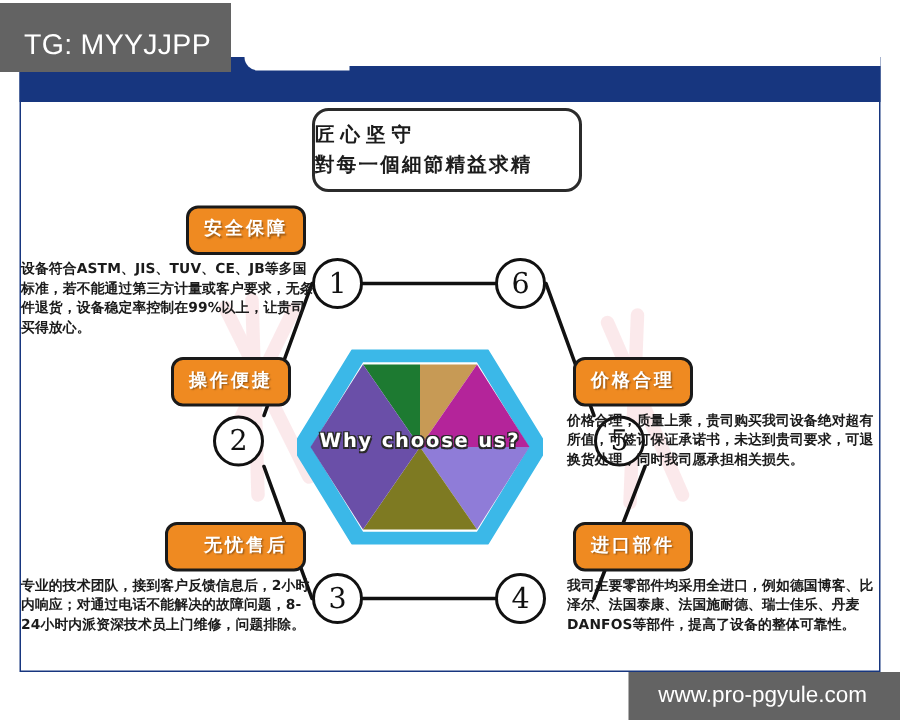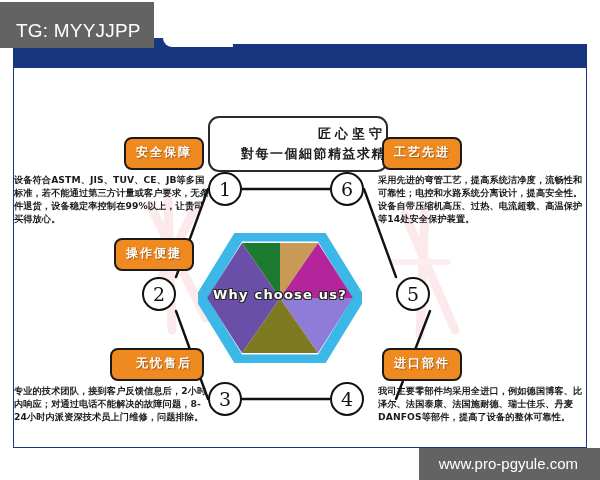--- a/index.html
+++ b/index.html
@@ -76,23 +76,22 @@
 
   
   .motto {
     position: absolute; left: 208px; top: 72px;
     width: 180px; height: 56px;
     border: 2px solid #2b2b2b;
     border-radius: 11px;
     background: #ffffff;
     z-index: 12;
     display: flex; flex-direction: column;
-    align-items: flex-end; justify-content: center;
+    align-items: flex-start; justify-content: center;
     gap: 2px;
-    margin-top: 44px;
   }
   .motto-l1 {
     font-family: "DejaVu Serif", serif;
     font-size: 13px; color: #1c1c1c; letter-spacing: 4px;
     font-weight: 600;
   }
   .motto-l2 {
     font-family: "DejaVu Serif", serif;
     font-size: 13px; color: #1c1c1c; letter-spacing: 1.5px;
     font-weight: 600;
@@ -273,27 +272,27 @@
     </div>
   </div>
 
   <div class="blk left b3">
     <div class="pillrow">
       <span class="pill" style="background: rgb(239, 138, 33); padding-left: 24px;">无忧售后</span>
     </div>
     <div class="body">专业的技术团队，接到客户反馈信息后，2小时内响应；对通过电话不能解决的故障问题，8-24小时内派资深技术员上门维修，问题排除。</div>
   </div>
 
-  <div class="blk right b4">
-    <div class="pillrow">
-      <span class="pill" style="background: rgb(239, 138, 33);">工艺先进</span>
-    </div>
-    <div class="body">采用先进的弯管工艺，提高系统洁净度，流畅性和可靠性；电控和水路系统分离设计，提高安全性。设备自带压缩机高压、过热、电流超载、高温保护等14处安全保护装置。</div>
-  </div>
-
+
+  <div class="blk right b5">
+    <div class="pillrow">
+      <span class="pill" style="background: rgb(239, 138, 33);">价格合理</span>
+    </div>
+    <div class="body">价格合理，质量上乘，贵司购买我司设备绝对超有所值，可签订保证承诺书，未达到贵司要求，可退换货处理，同时我司愿承担相关损失。</div>
+  </div>
 
   <div class="blk right b6">
     <div class="pillrow">
       <span class="pill" style="background: rgb(239, 138, 33);">进口部件</span>
     </div>
     <div class="body">我司主要零部件均采用全进口，例如德国博客、比泽尔、法国泰康、法国施耐德、瑞士佳乐、丹麦DANFOS等部件，提高了设备的整体可靠性。</div>
   </div>
 
   <div class="tg-tag" style="background: rgb(99, 99, 99);">TG: MYYJJPP</div>
   <div class="site" style="background: rgb(99, 99, 99);">www.pro-pgyule.com</div>

